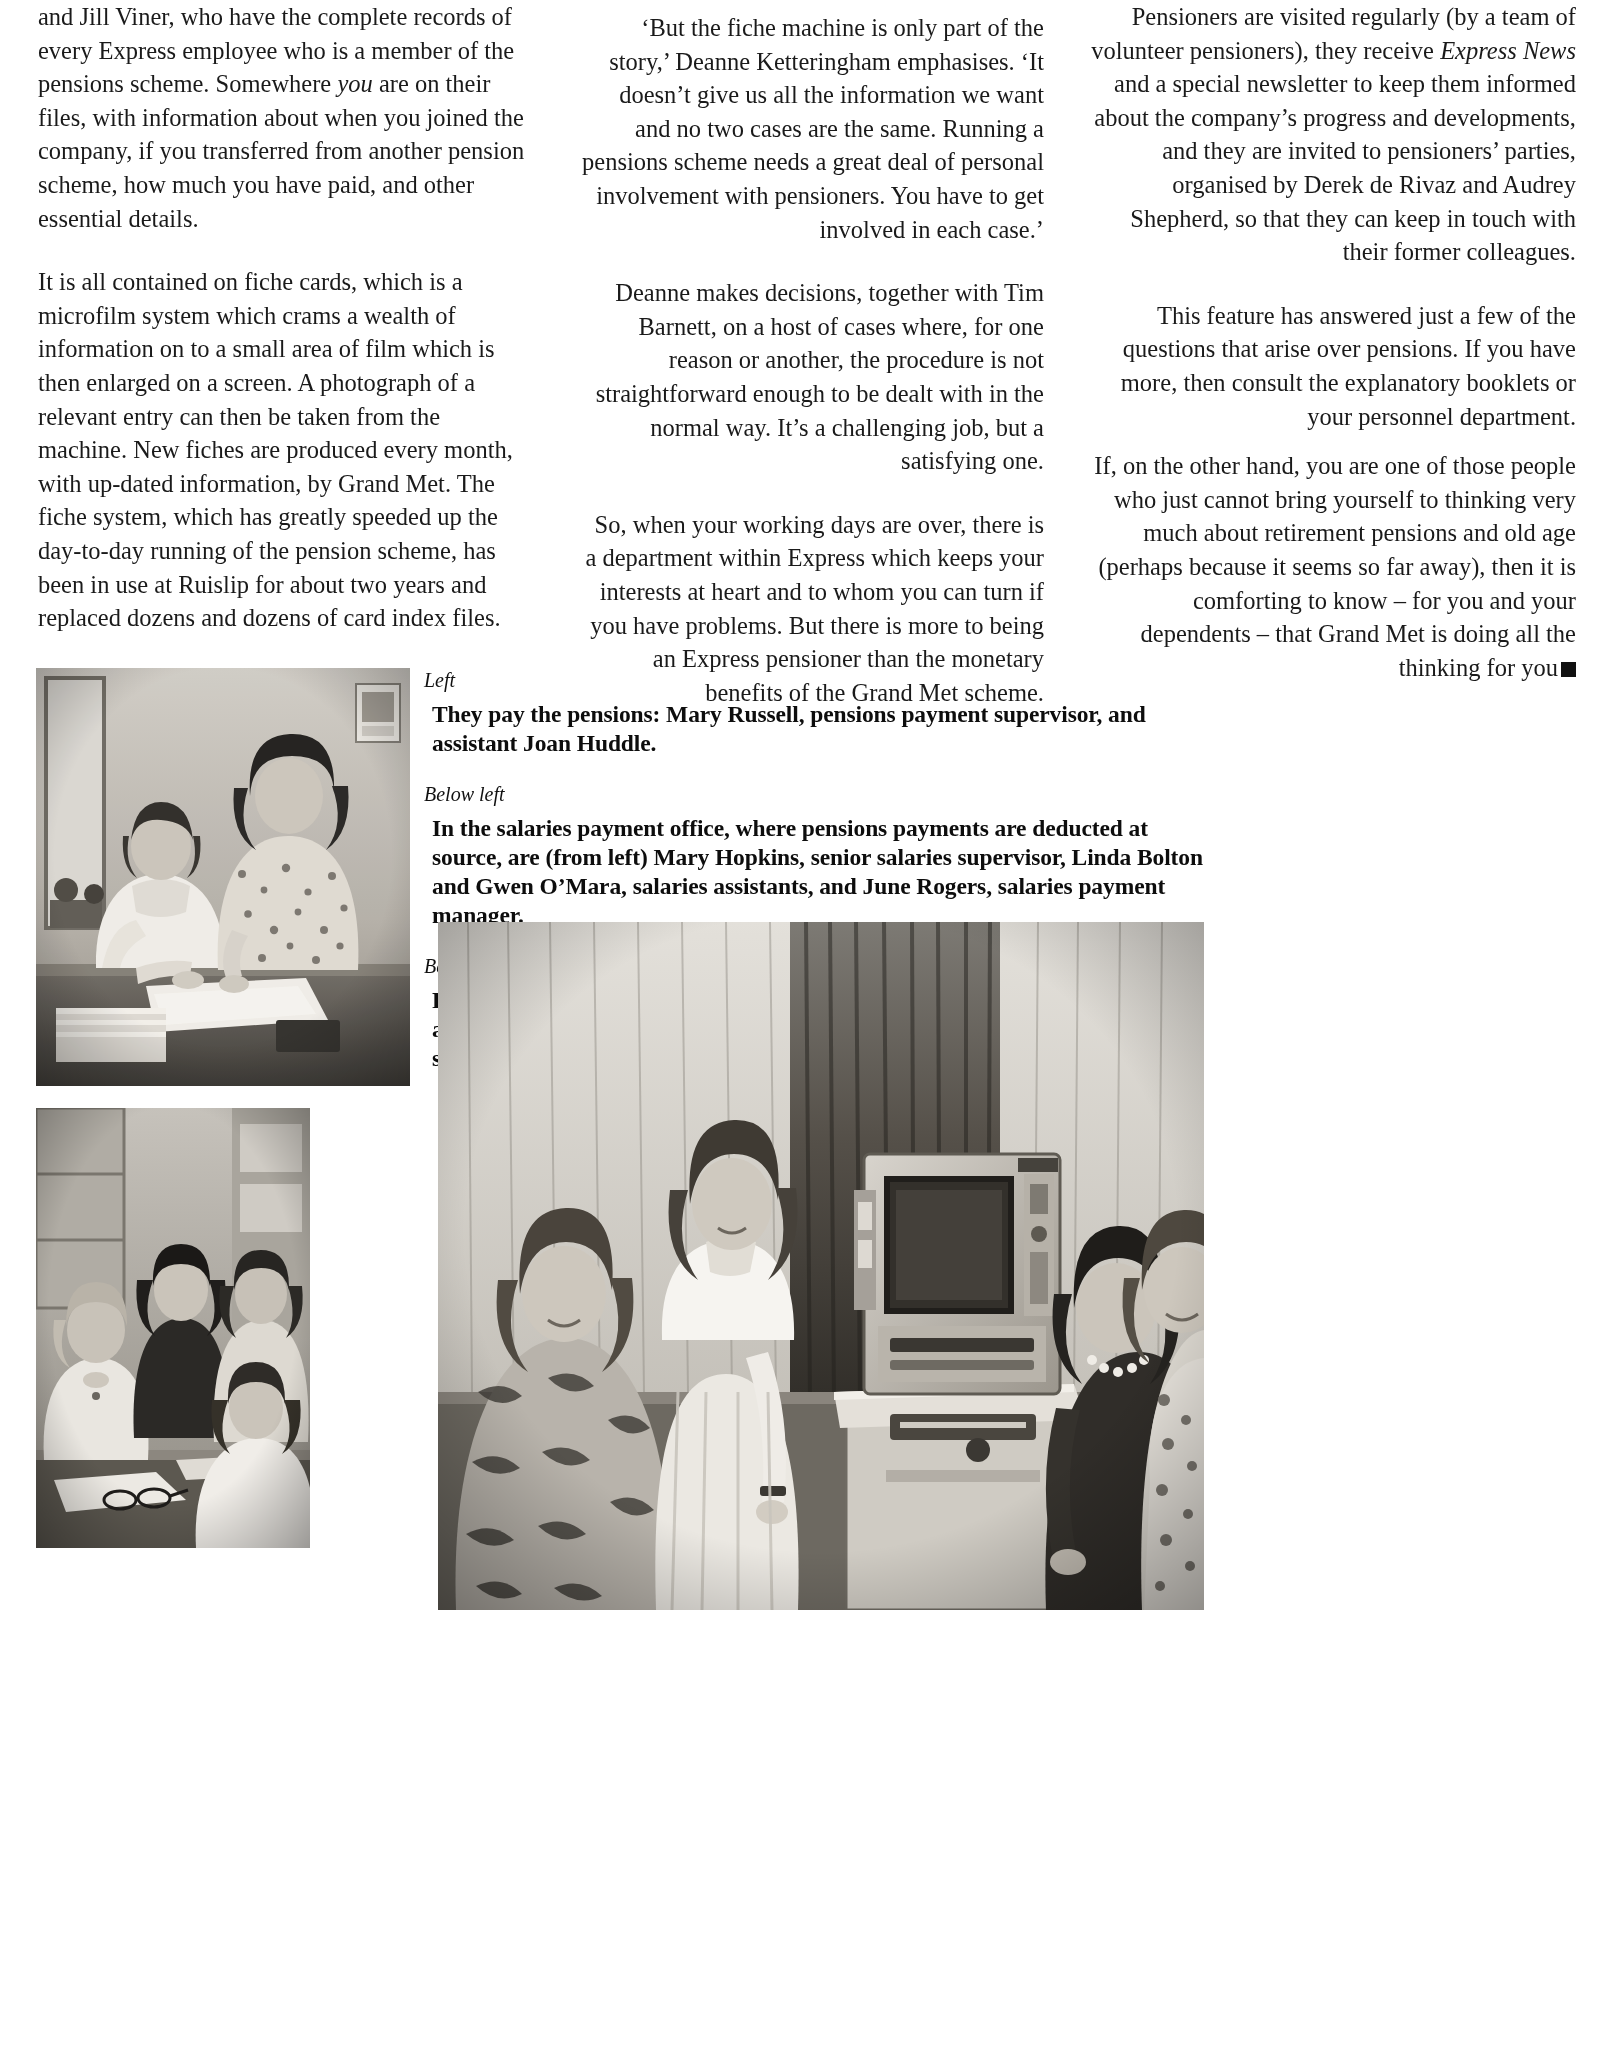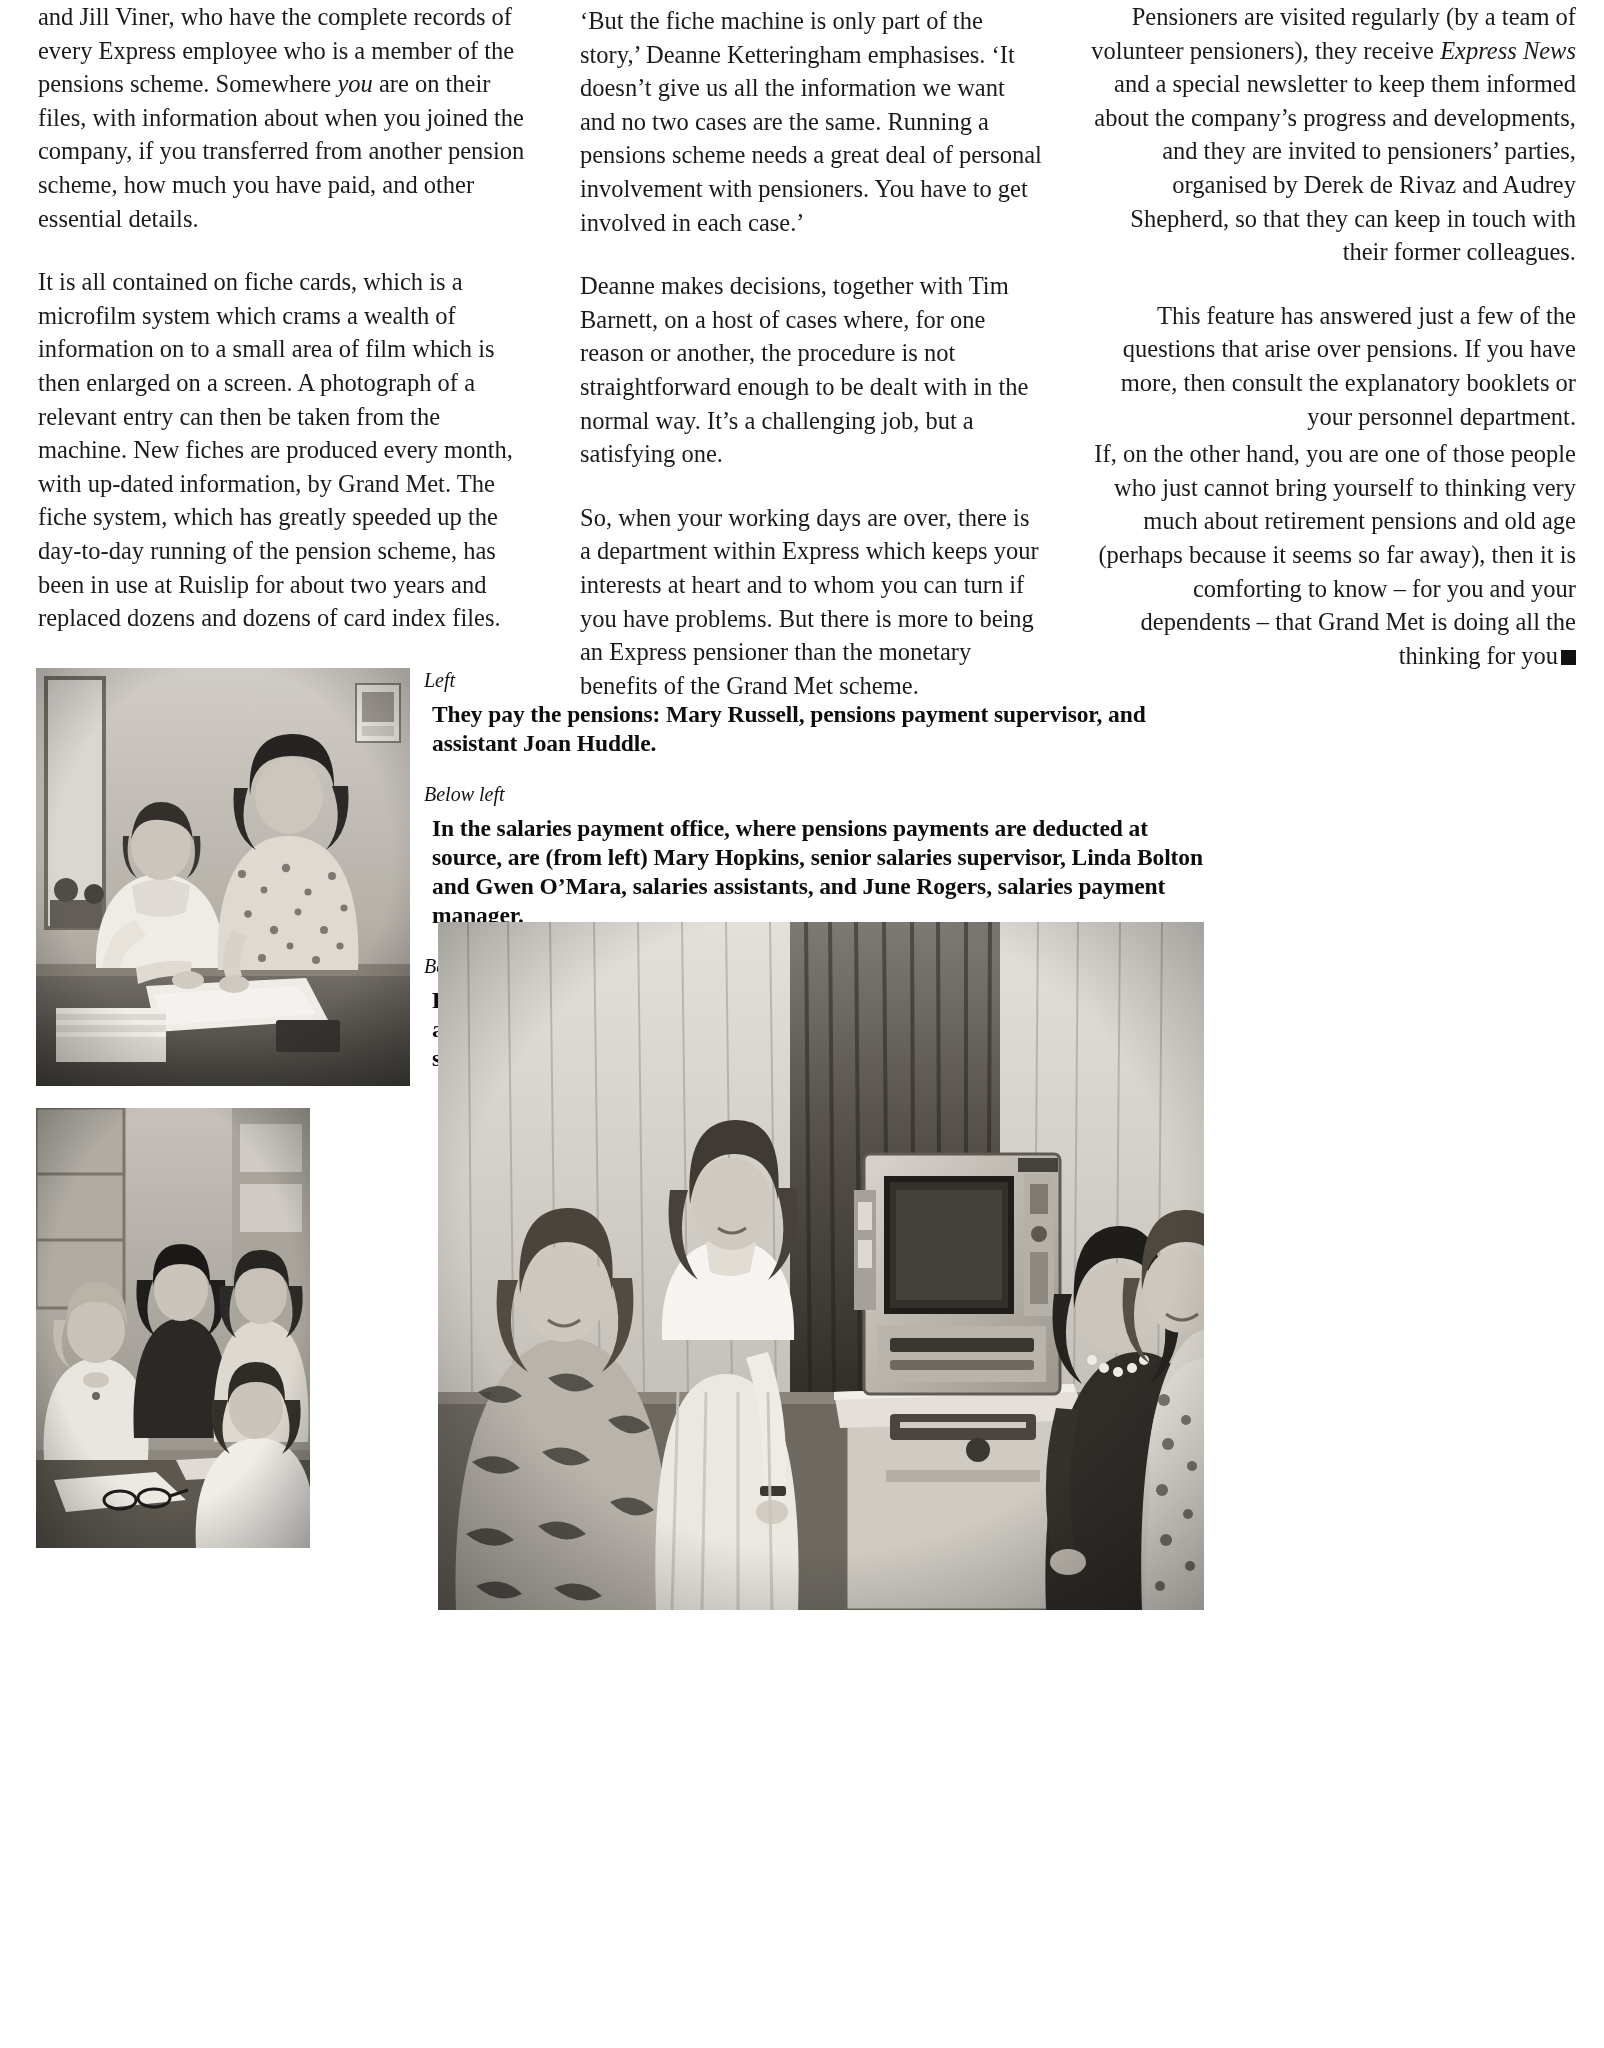--- a/index.html
+++ b/index.html
@@ -32,28 +32,28 @@
     gap: 0;
   }
   .col {
     box-sizing: border-box;
     font-size: 24.5px;
     line-height: 33.6px;
     text-align: left;
     hyphens: none;
   }
   .col-1 { width: 560px; padding: 0 30px 0 38px; }
-  .col-2 { width: 510px; padding: 4px 26px 0 20px; }
+  .col-2 { width: 510px; padding: 11px 26px 0 20px; text-align: right; }
   .col-3 { width: 534px; padding: 0 28px 0 14px; text-align: right; }
 
   .col p {
     margin: 0 0 30px 0;
   }
   .col p.tight {
-    margin-bottom: 4px;
+    margin-bottom: 16px;
   }
   .col em {
     font-style: italic;
   }
   .endmark {
     display: inline-block;
     width: 15px;
     height: 15px;
     background: #111;
     vertical-align: -1px;

